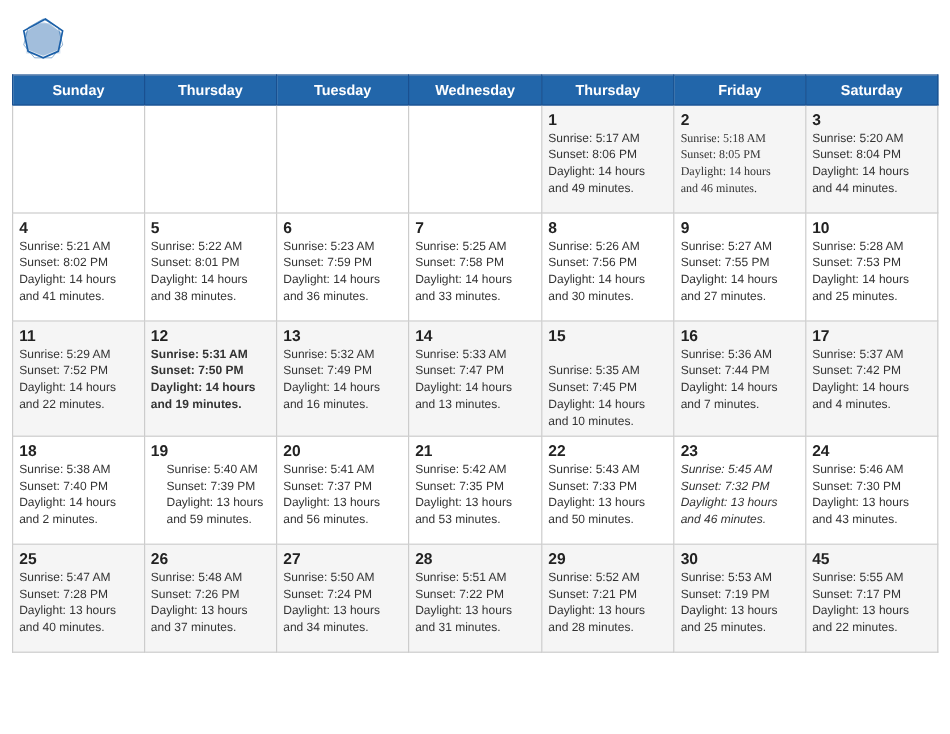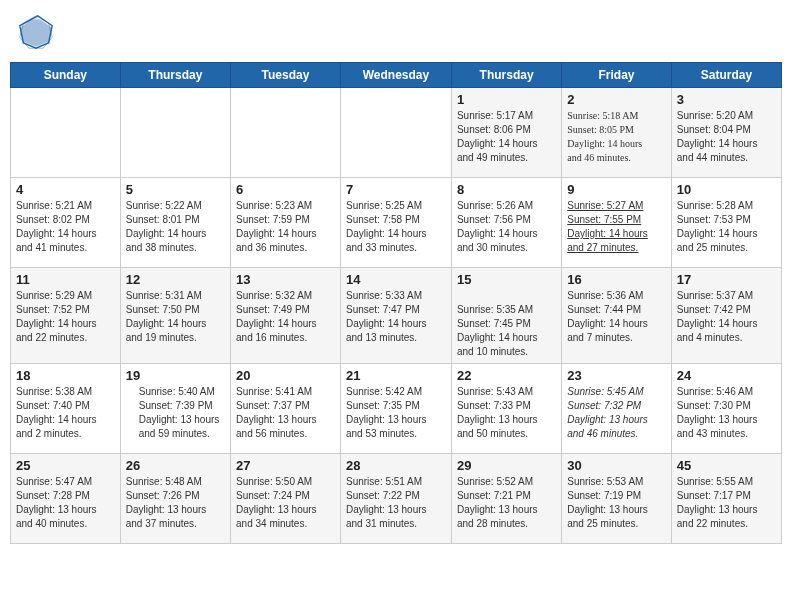--- a/index.html
+++ b/index.html
@@ -184,21 +184,21 @@
         </td>
         <td>
           <span class="day-number">8</span>
           <div class="day-info" style="white-space: pre-line;">Sunrise: 5:26 AM
 Sunset: 7:56 PM
 Daylight: 14 hours
 and 30 minutes.</div>
         </td>
         <td>
           <span class="day-number">9</span>
-          <div class="day-info" style="white-space: pre-line; text-decoration: underline;">Sunrise: 5:27 AM
+          <div class="day-info" style="white-space: pre-line;">Sunrise: 5:27 AM
 Sunset: 7:55 PM
 Daylight: 14 hours
 and 27 minutes.</div>
         </td>
         <td>
           <span class="day-number">10</span>
           <div class="day-info" style="white-space: pre-line;">Sunrise: 5:28 AM
 Sunset: 7:53 PM
 Daylight: 14 hours
 and 25 minutes.</div>
@@ -207,21 +207,21 @@
       <tr>
         <td>
           <span class="day-number">11</span>
           <div class="day-info" style="white-space: pre-line;">Sunrise: 5:29 AM
 Sunset: 7:52 PM
 Daylight: 14 hours
 and 22 minutes.</div>
         </td>
         <td>
           <span class="day-number">12</span>
-          <div class="day-info" style="white-space: pre-line;">Sunrise: 5:31 AM
+          <div class="day-info" style="white-space: pre-line; font-weight: bold;">Sunrise: 5:31 AM
 Sunset: 7:50 PM
 Daylight: 14 hours
 and 19 minutes.</div>
         </td>
         <td>
           <span class="day-number">13</span>
           <div class="day-info" style="white-space: pre-line;">Sunrise: 5:32 AM
 Sunset: 7:49 PM
 Daylight: 14 hours
 and 16 minutes.</div>

